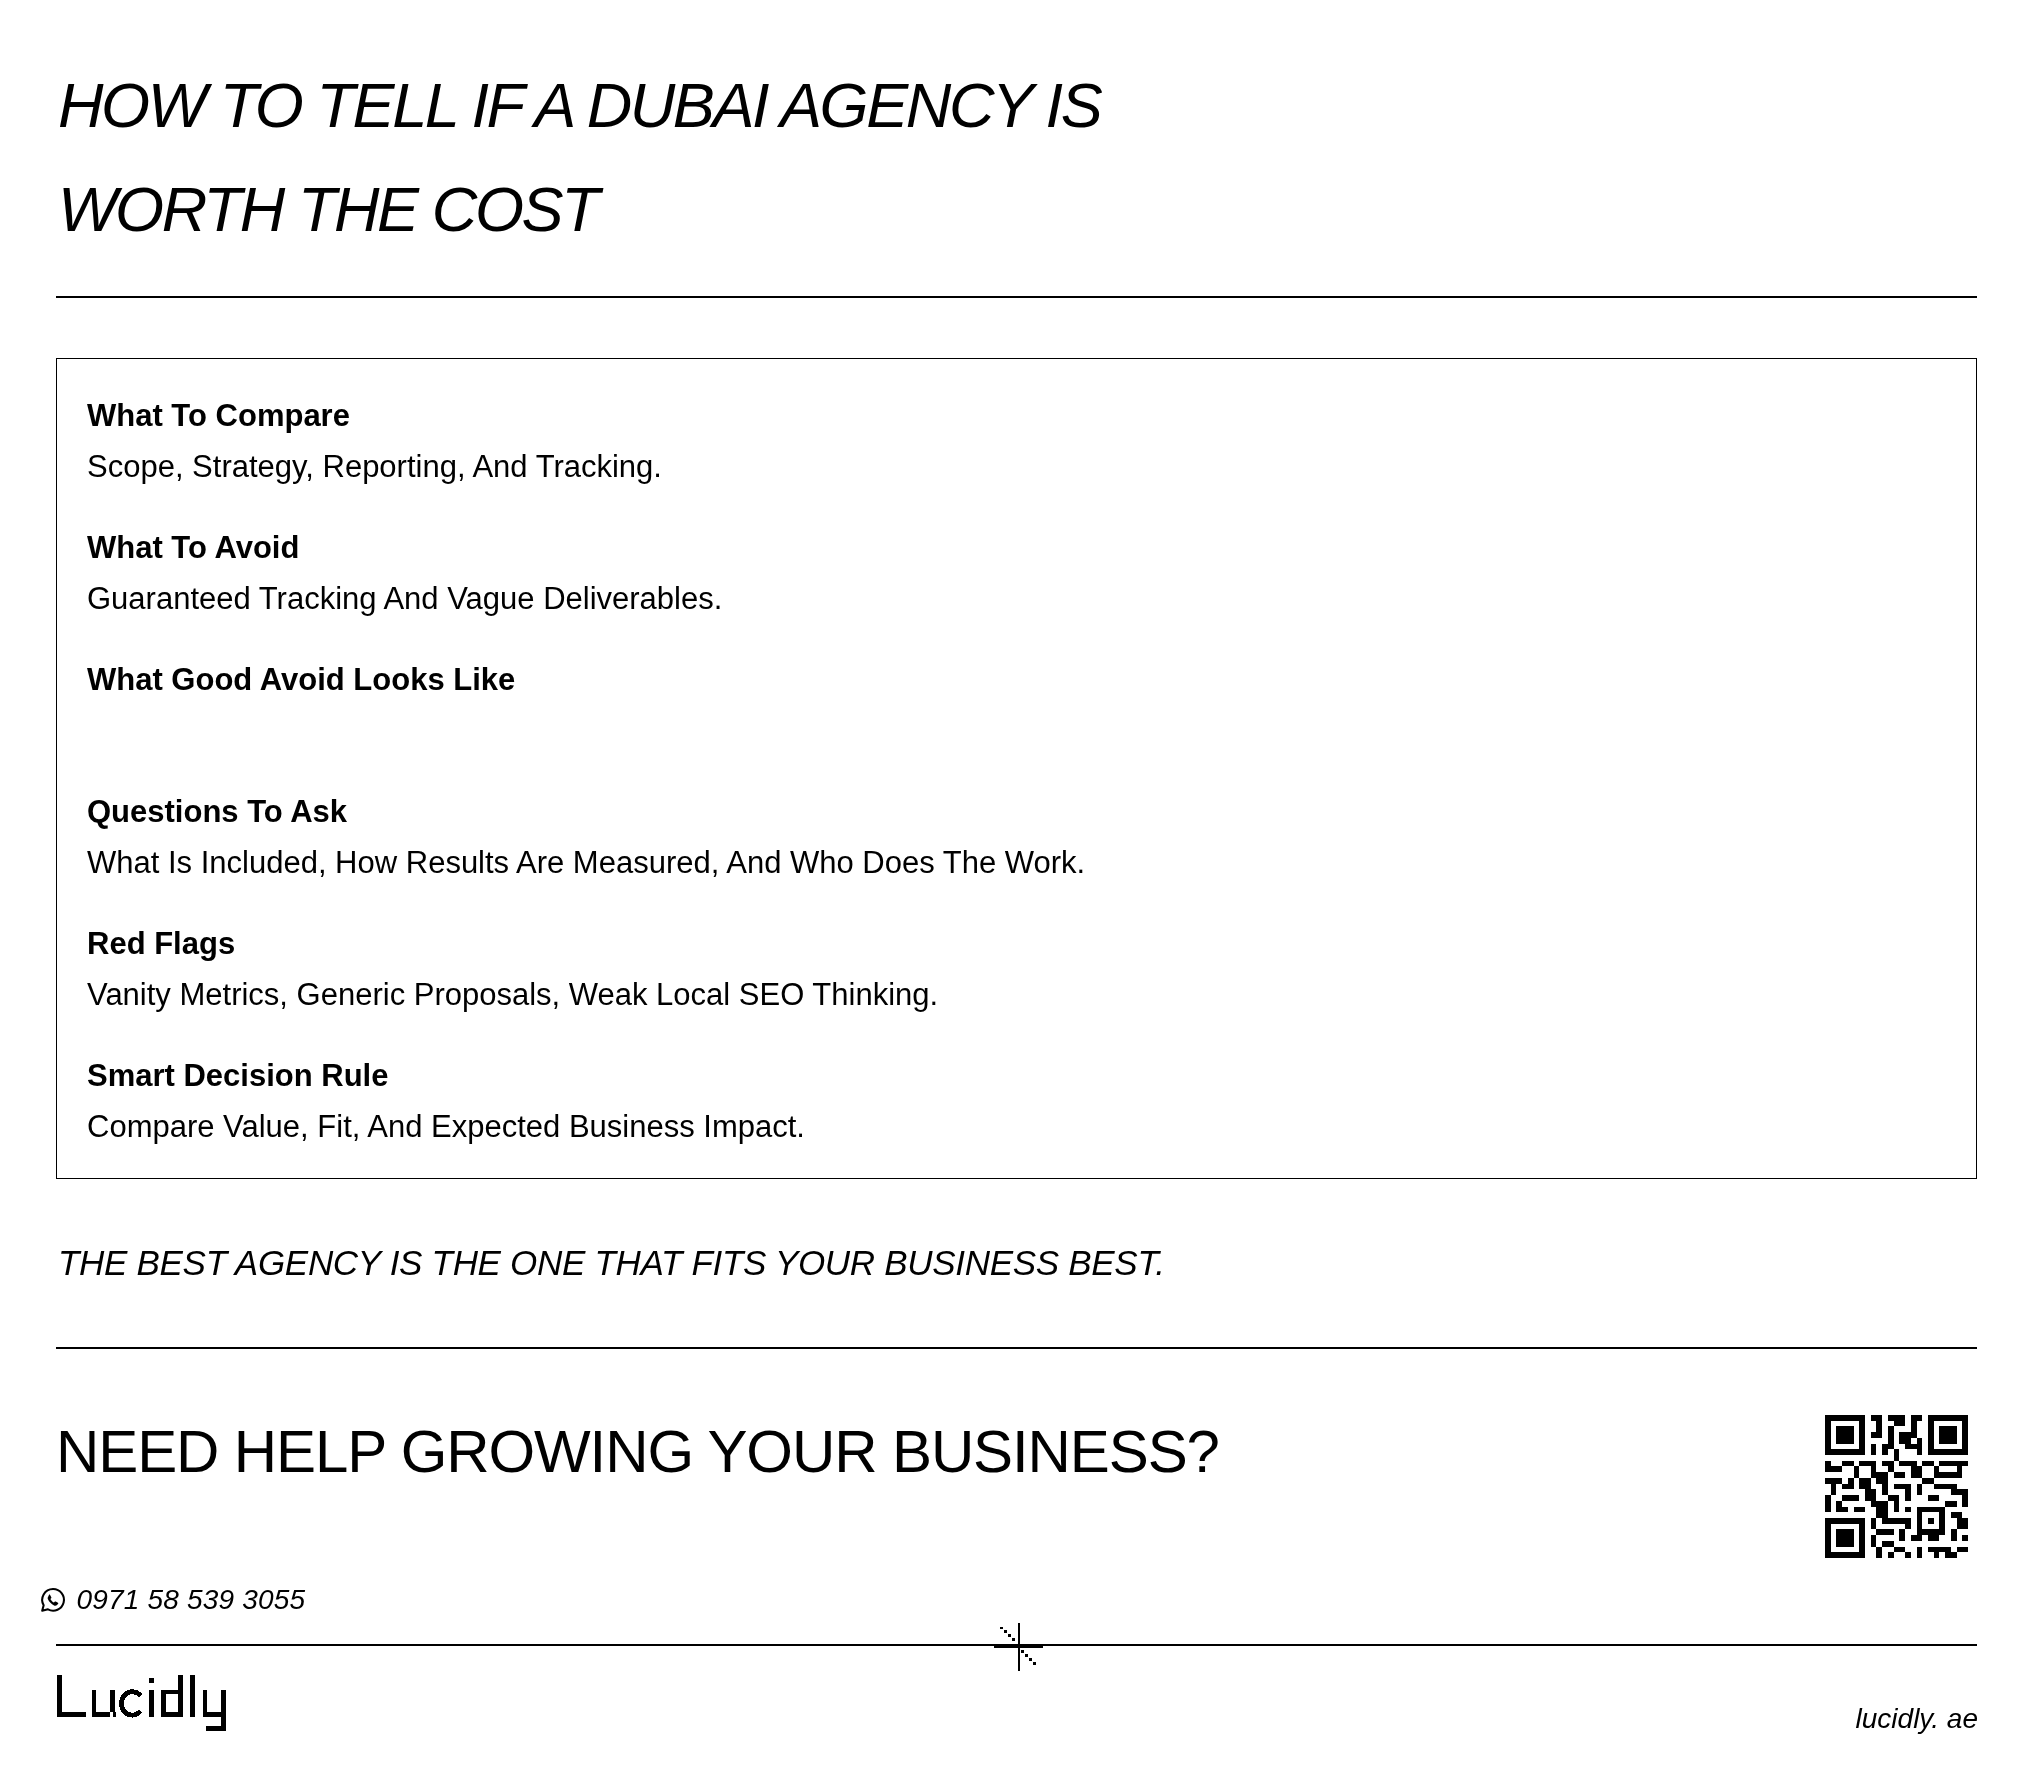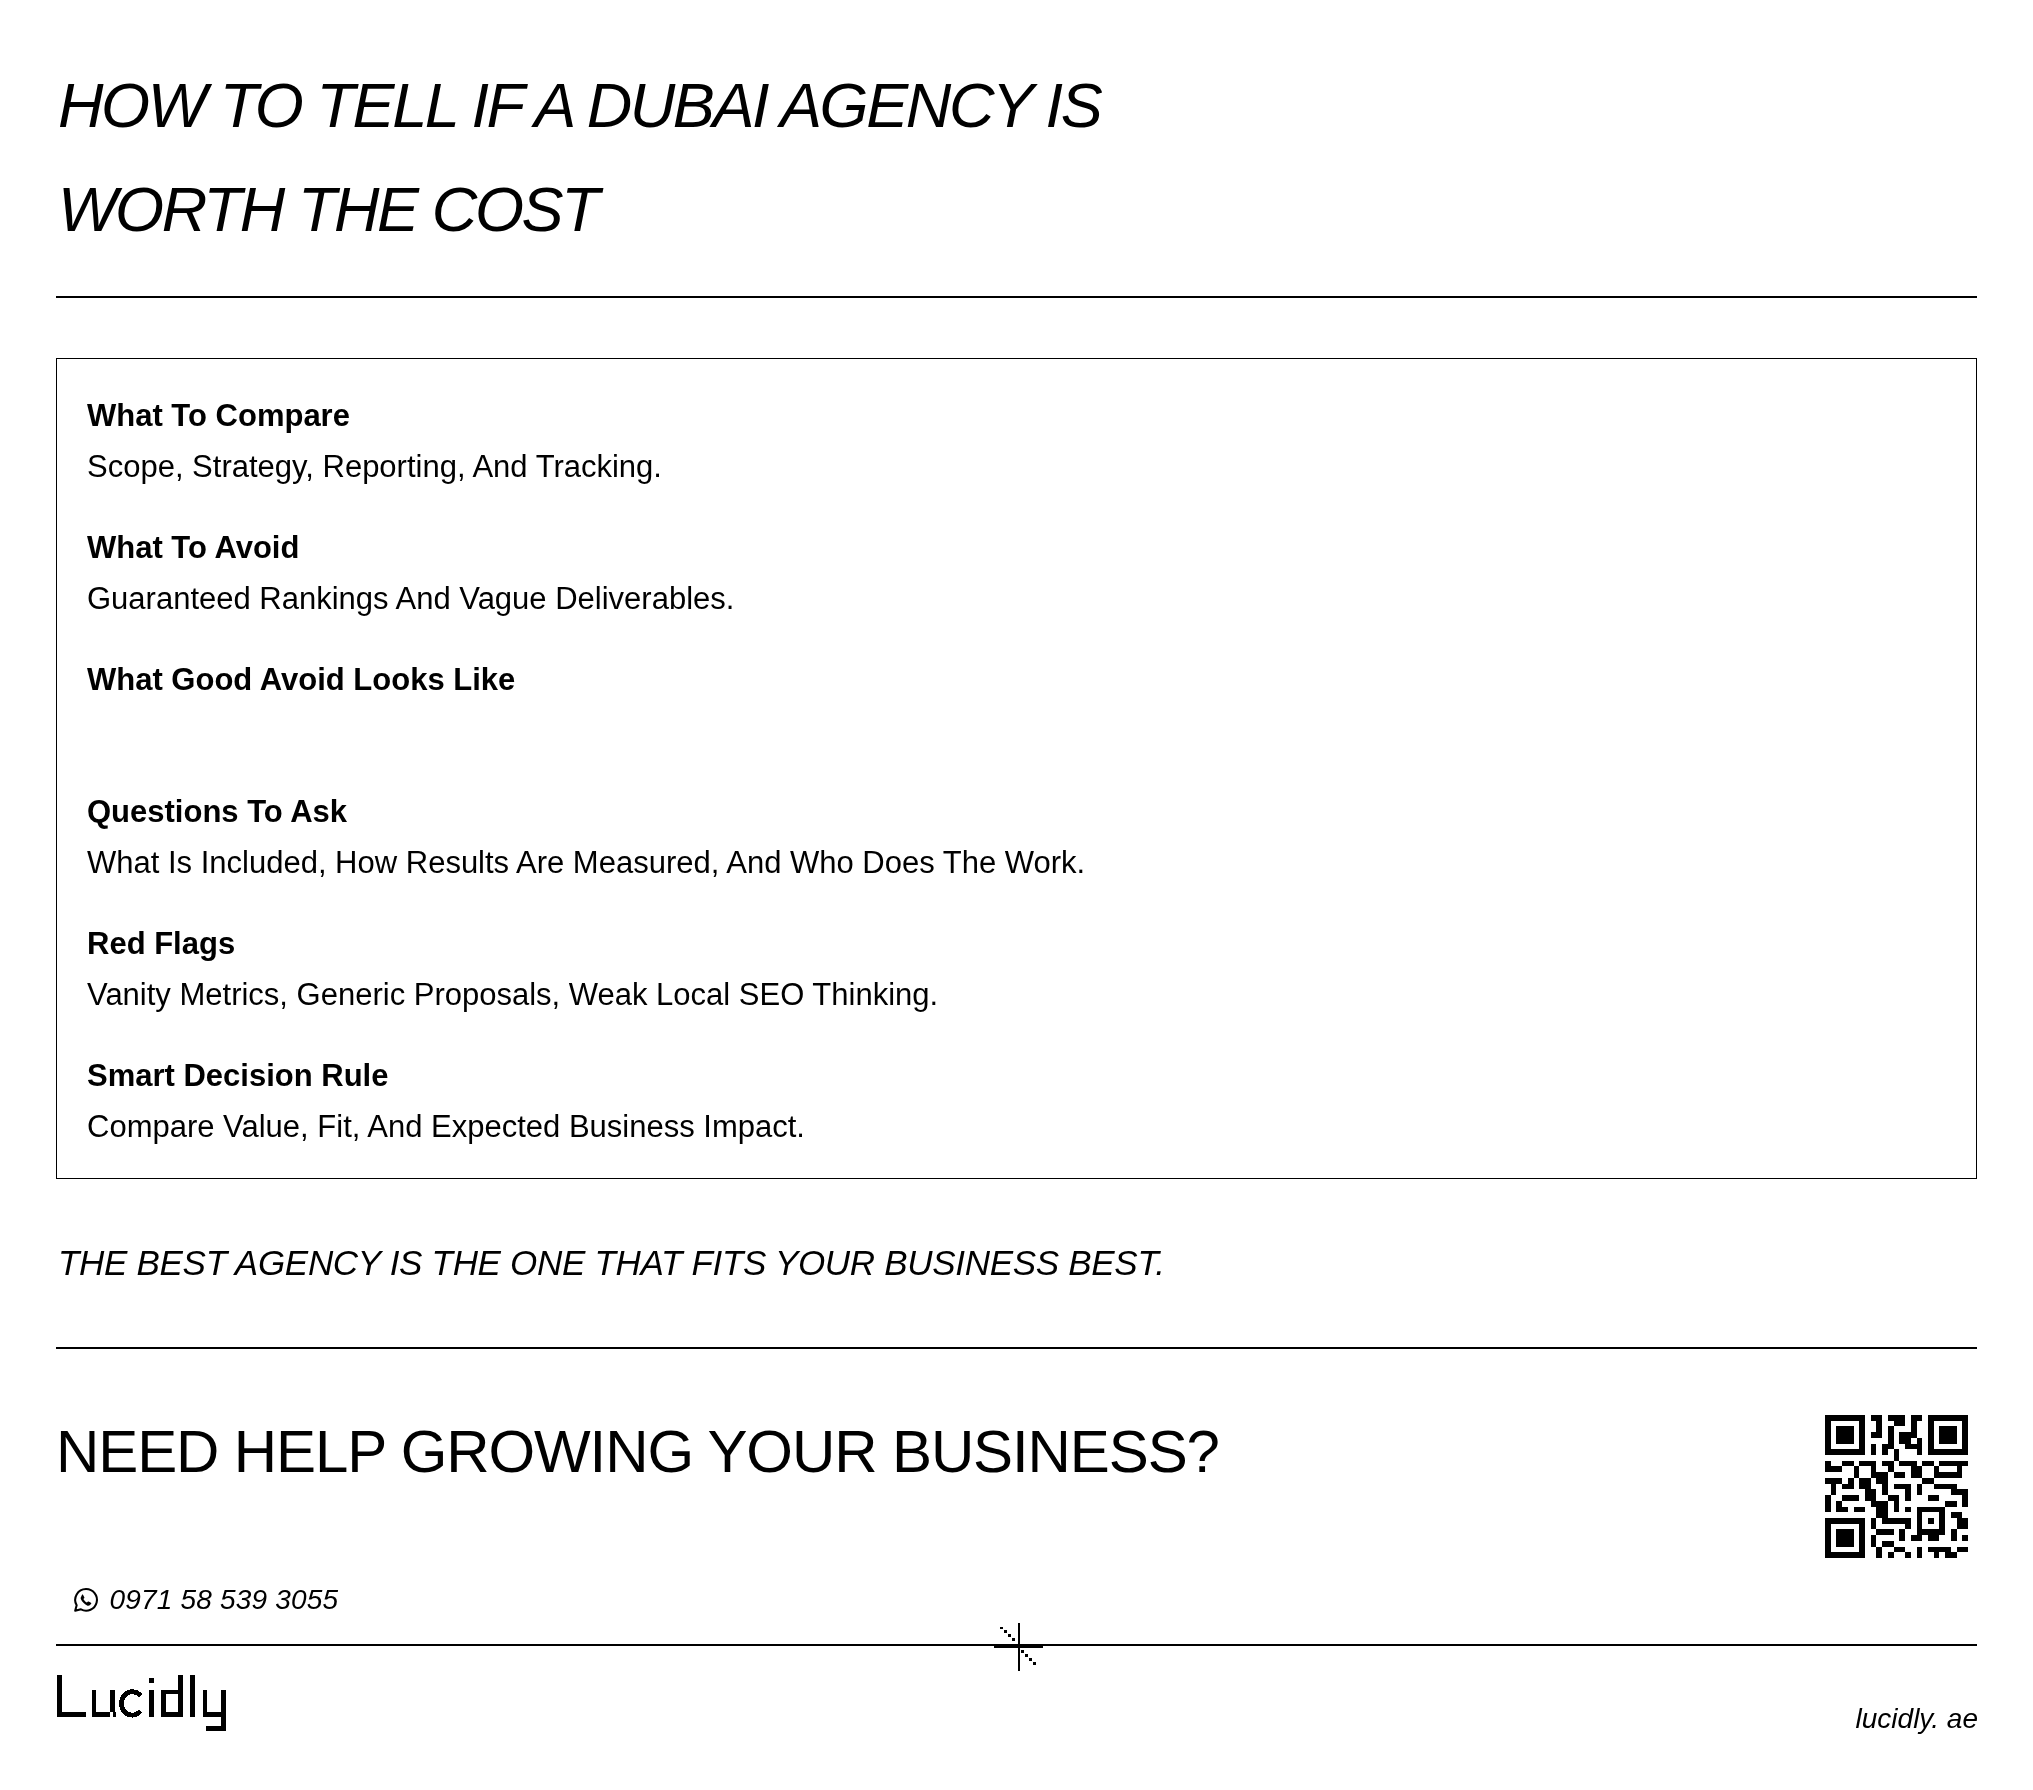--- a/index.html
+++ b/index.html
@@ -82,21 +82,21 @@
     top: 1412px;
     font-size: 60px;
     line-height: 79px;
     letter-spacing: -1.1px;
     text-transform: uppercase;
   }
   .cta span { display: block; white-space: nowrap; }
 
   .phone-row {
     position: absolute;
-    left: 72px;
+    left: 39px;
     top: 1584px;
     height: 32px;
     display: flex;
     align-items: center;
     gap: 9.4px;
   }
   .phone-row svg { display: block; }
   .phone-number {
     font-style: italic;
     font-size: 28px;
@@ -155,21 +155,21 @@
 
   <div class="rule rule-top"></div>
 
   <div class="card">
     <div class="item">
       <div class="item-heading">What To Compare</div>
       <div class="item-body">Scope, Strategy, Reporting, And Tracking.</div>
     </div>
     <div class="item">
       <div class="item-heading">What To Avoid</div>
-      <div class="item-body">Guaranteed Rankings And Vague Deliverables.</div>
+      <div class="item-body">Guaranteed Tracking And Vague Deliverables.</div>
     </div>
     <div class="item">
       <div class="item-heading">What Good Avoid Looks Like</div>
     </div>
     <div class="item">
       <div class="item-heading">Questions To Ask</div>
       <div class="item-body">What Is Included, How Results Are Measured, And Who Does The Work.</div>
     </div>
     <div class="item">
       <div class="item-heading">Red Flags</div>

